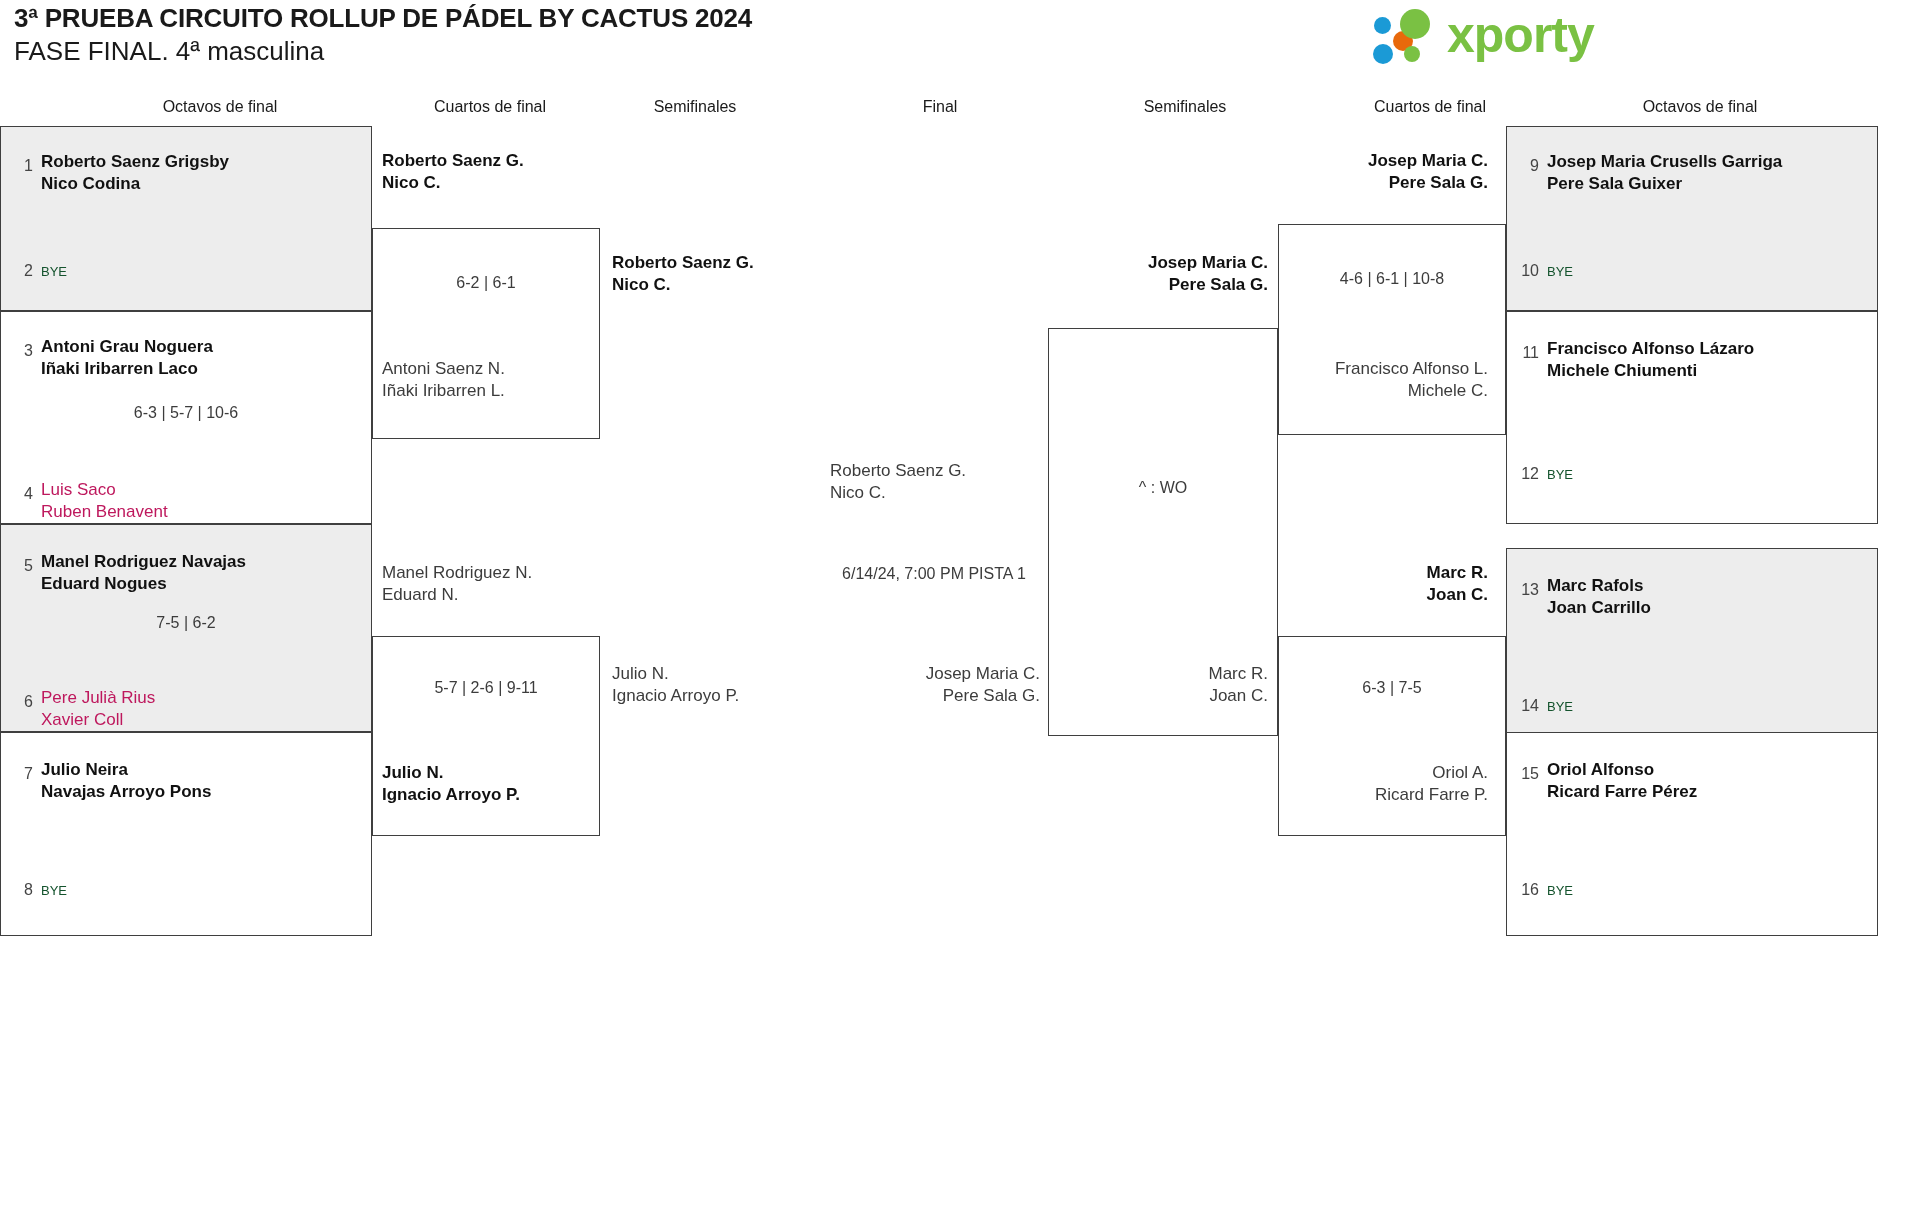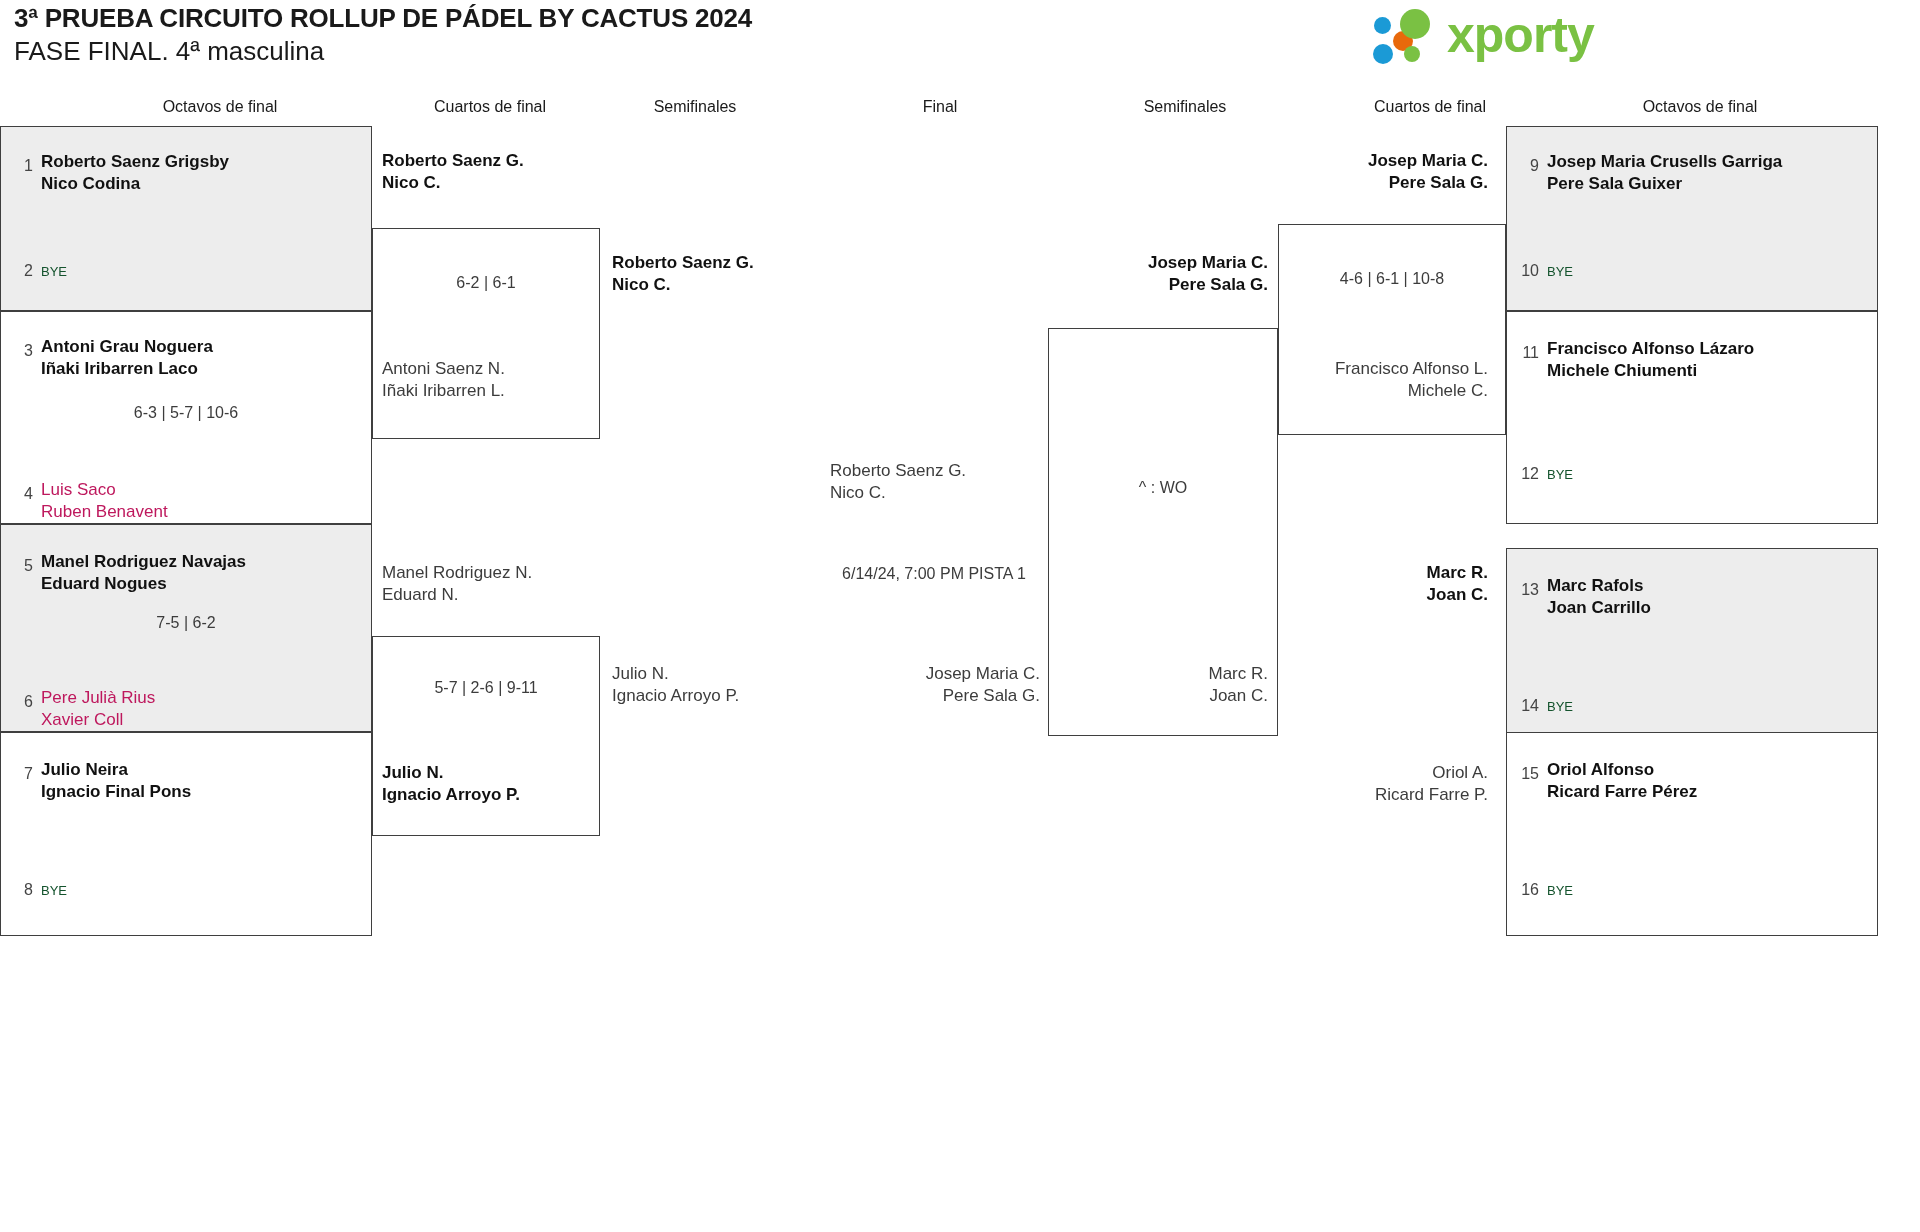--- a/index.html
+++ b/index.html
@@ -226,21 +226,21 @@
         <span>Xavier Coll</span>
       </span>
     </div>
   </div>
 
   <div class="mbox" style="left:0px; top:732px; width:372px; height:204px;">
     <div class="slot r1" style="top:12px;">
       <span class="seed">7</span>
       <span class="names winner">
         <span>Julio Neira</span>
-        <span>Ignacio Final Pons</span>
+        <span>Navajas Arroyo Pons</span>
       </span>
     </div>
     <div class="slot r1" style="top:148px;">
       <span class="seed">8</span>
       <span class="bye-txt">BYE</span>
     </div>
   </div>
 
   <div class="slot-out bold" style="left:382px; top:150px;">
     <div>Roberto Saenz G.</div>
@@ -306,20 +306,23 @@
   </div>
   <div class="slot-out plain right" style="left:1100px; top:358px; width:388px;">
     <div>Francisco Alfonso L.</div>
     <div>Michele C.</div>
   </div>
 
   <div class="slot-out bold right" style="left:1100px; top:562px; width:388px;">
     <div>Marc R.</div>
     <div>Joan C.</div>
   </div>
+  <div class="mbox" style="left:1278px; top:636px; width:228px; height:200px;">
+    <div class="score" style="top:42px;">6-3 | 7-5</div>
+  </div>
   <div class="slot-out plain right" style="left:1100px; top:762px; width:388px;">
     <div>Oriol A.</div>
     <div>Ricard Farre P.</div>
   </div>
 
   <div class="mbox shaded" style="left:1506px; top:126px; width:372px; height:185px;">
     <div class="slot" style="left:10px; top:10px;">
       <span class="seed">9</span>
       <span class="names winner">
         <span>Josep Maria Crusells Garriga</span>

